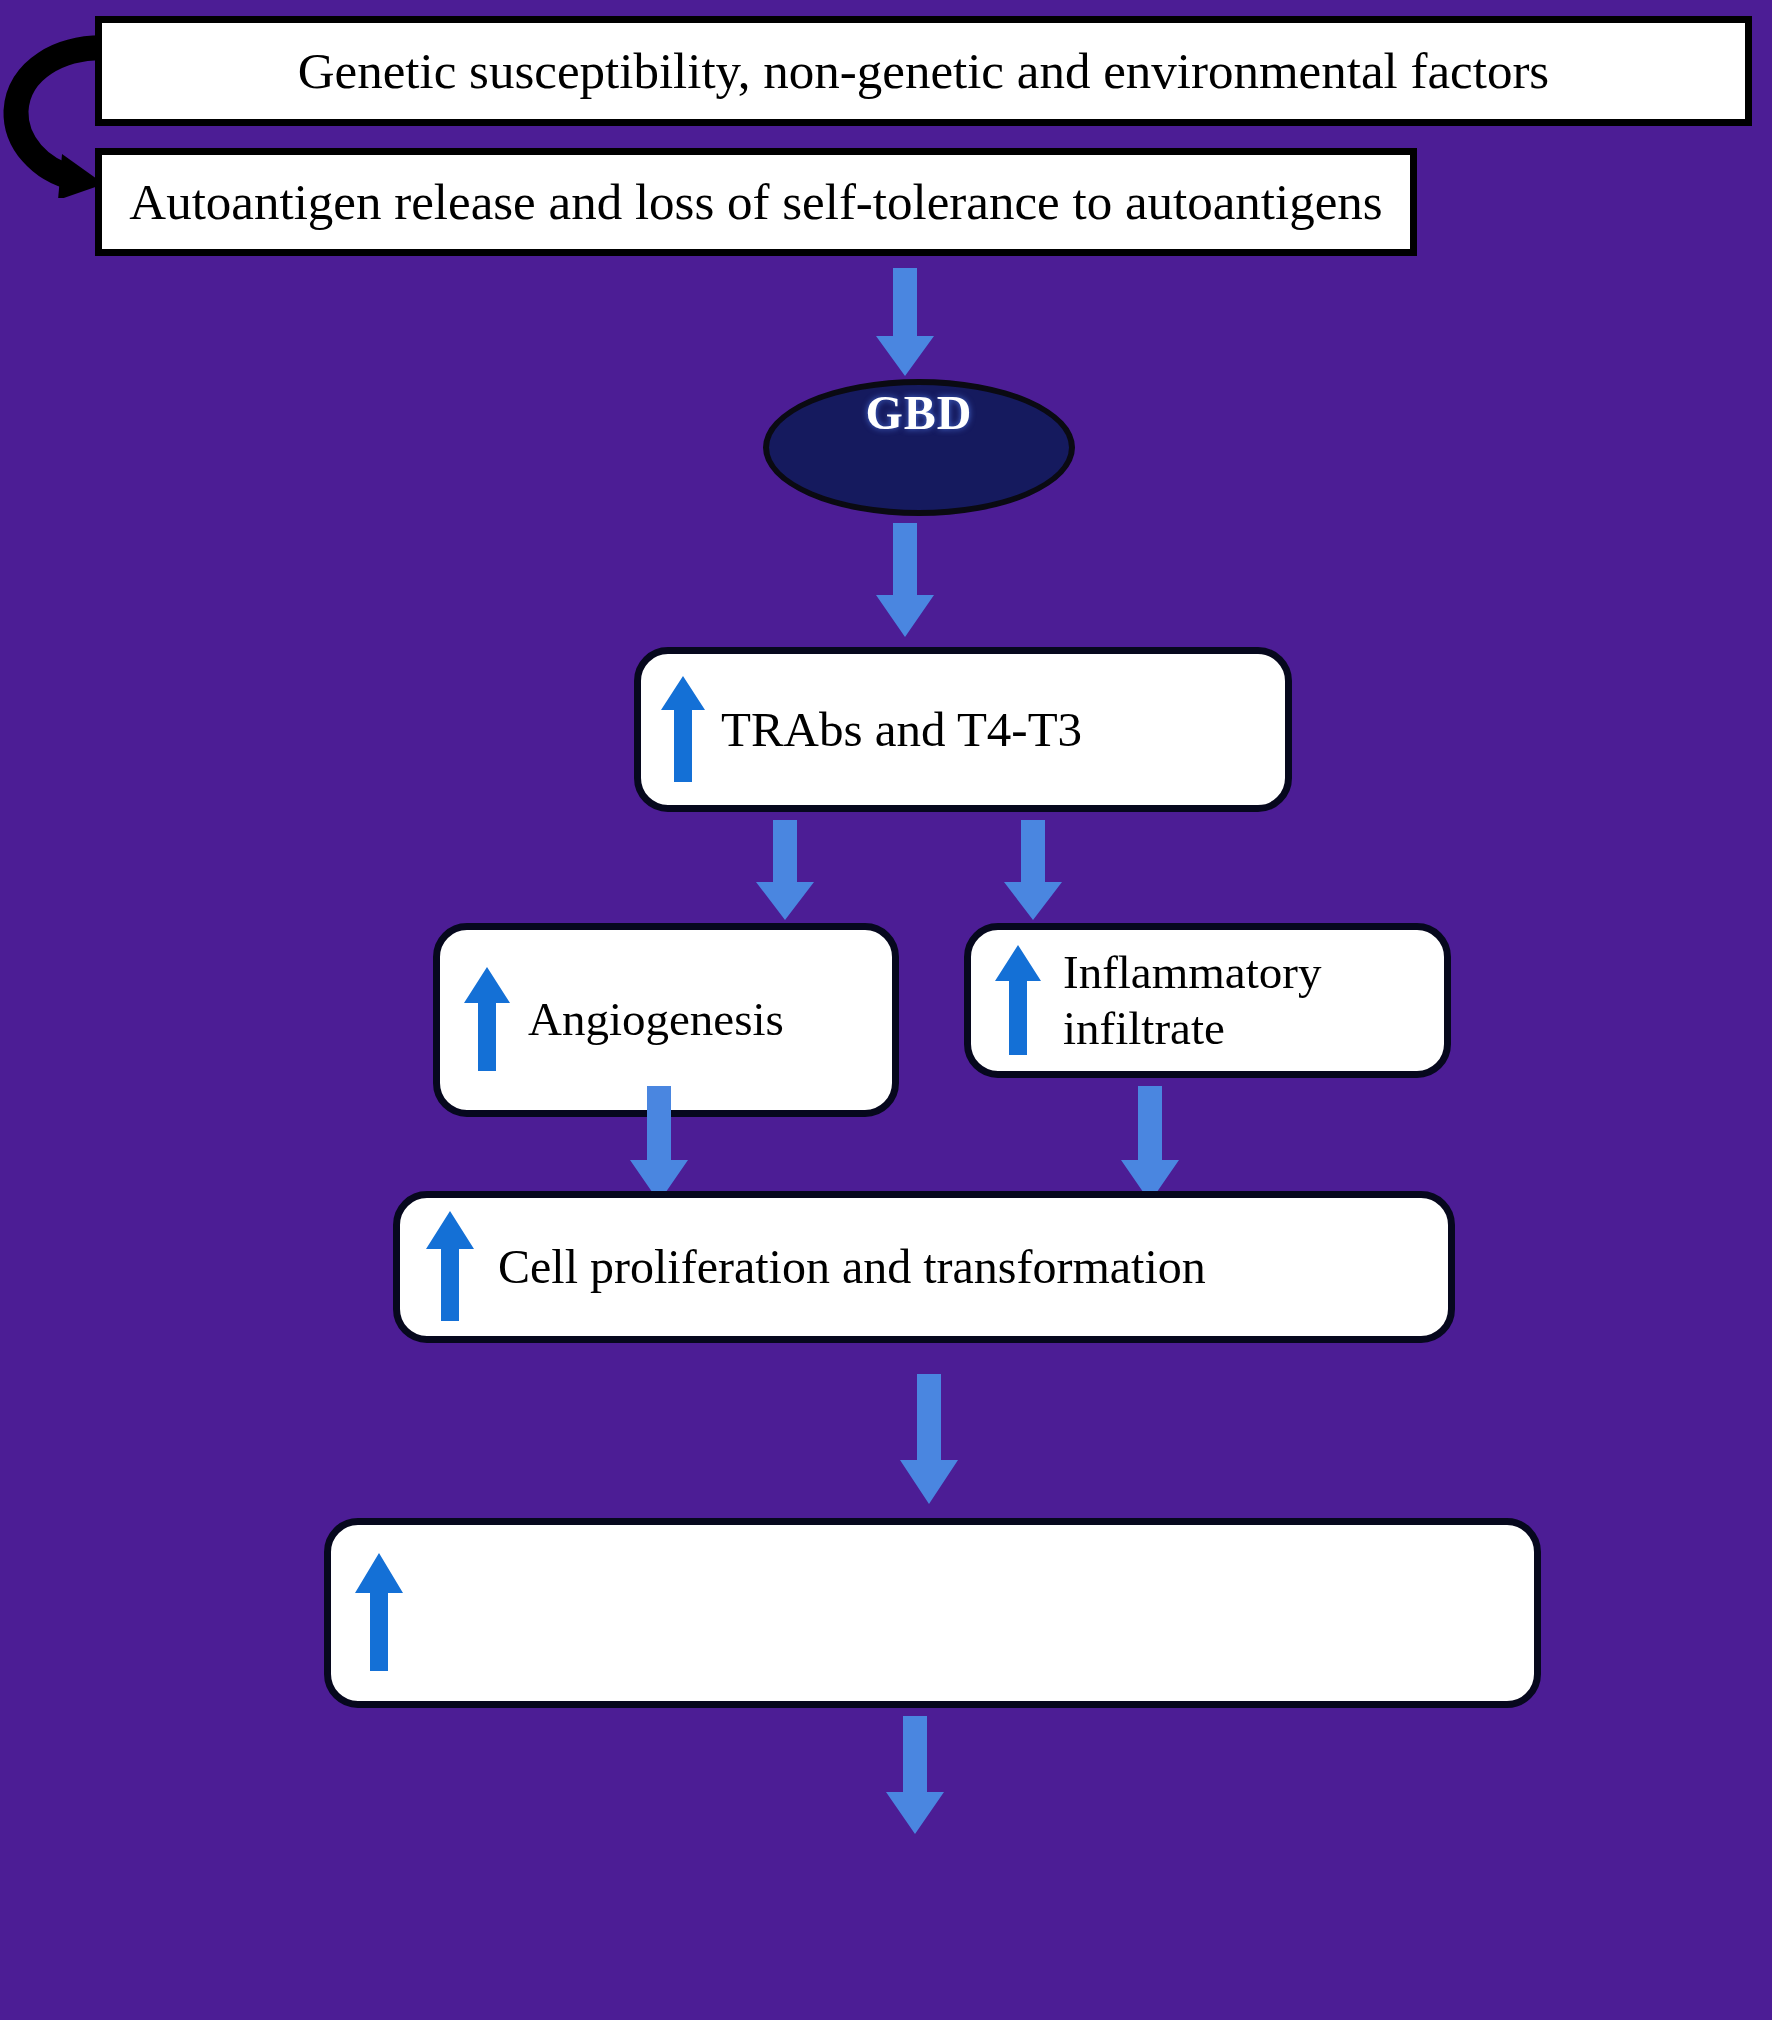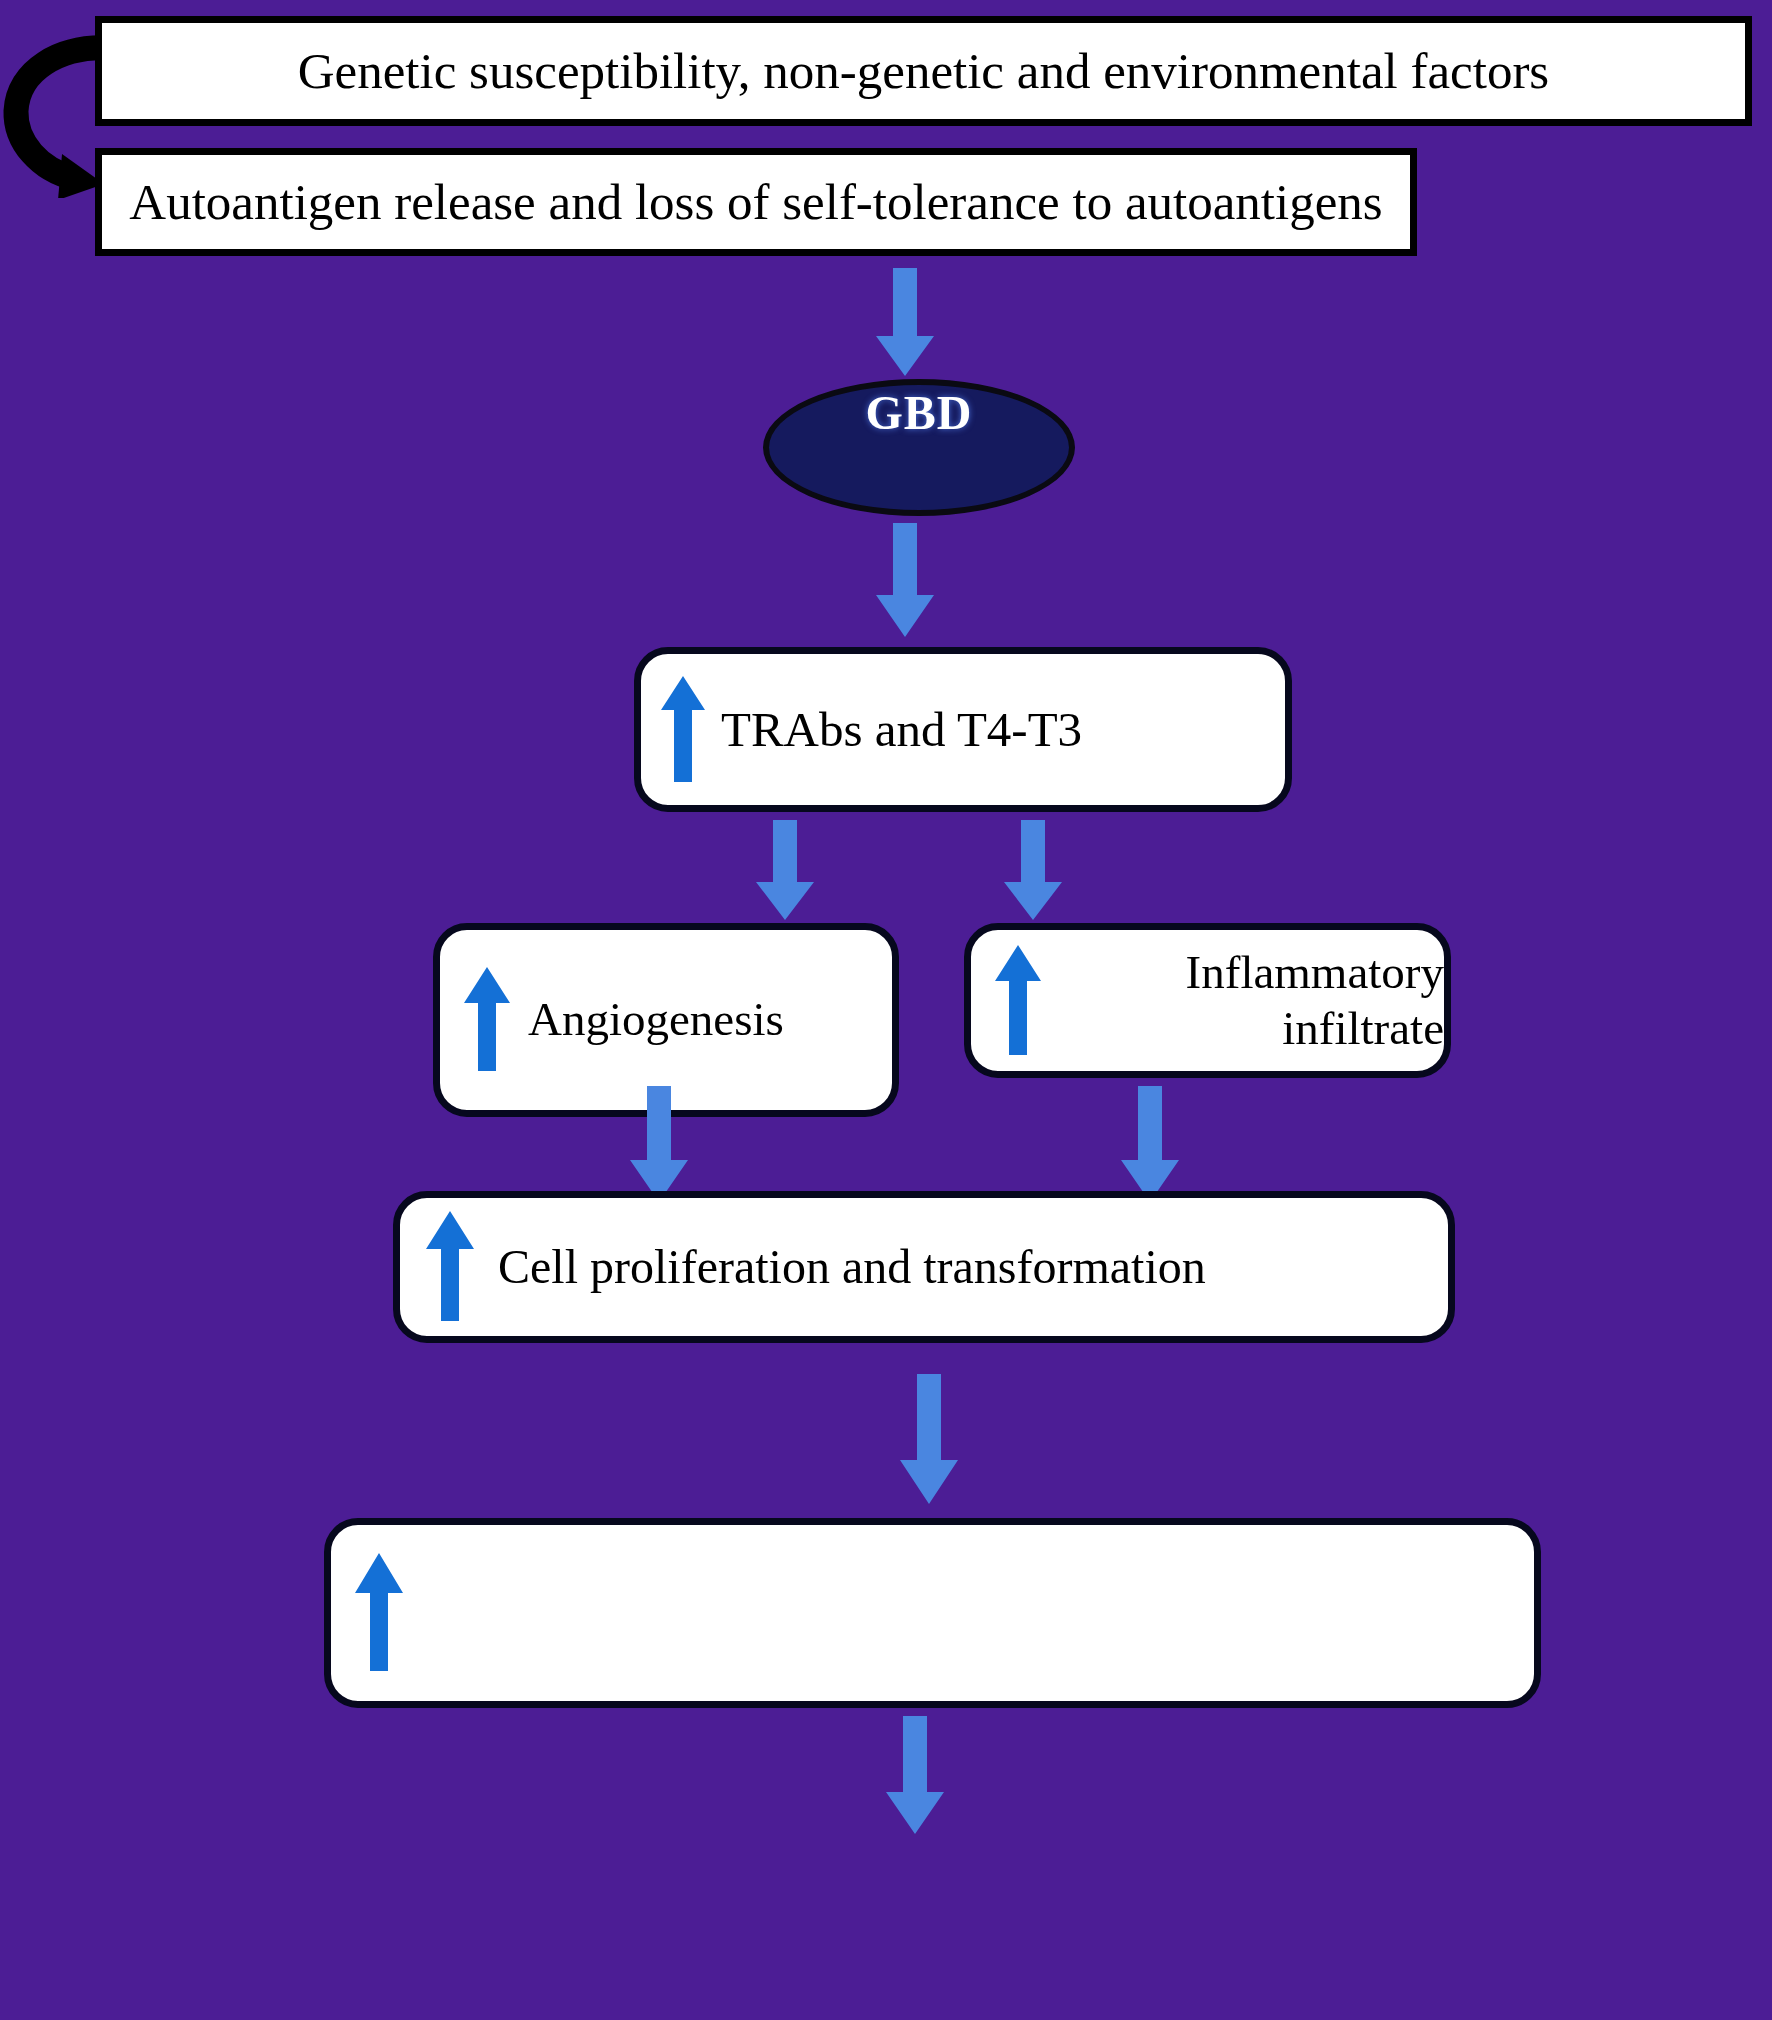--- a/index.html
+++ b/index.html
@@ -79,21 +79,21 @@
   #box-angiogenesis {
     left: 433px; top: 923px; width: 466px; height: 194px;
     padding-left: 22px;
   }
   #box-angiogenesis .node-label { font-size: 47px; }
 
   #box-inflammatory {
     left: 964px; top: 923px; width: 487px; height: 155px;
     padding-left: 22px;
   }
-  #box-inflammatory .node-label { font-size: 47px; text-align: right; }
+  #box-inflammatory .node-label { font-size: 47px; text-align: left; }
 
   #box-cellprolif {
     left: 393px; top: 1171px; width: 1062px; height: 152px;
     padding-left: 24px;
     margin-top: 20px;
   }
   #box-cellprolif .node-label { font-size: 48px; }
 
   #box-potential {
     left: 324px; top: 1518px; width: 1217px; height: 190px;

